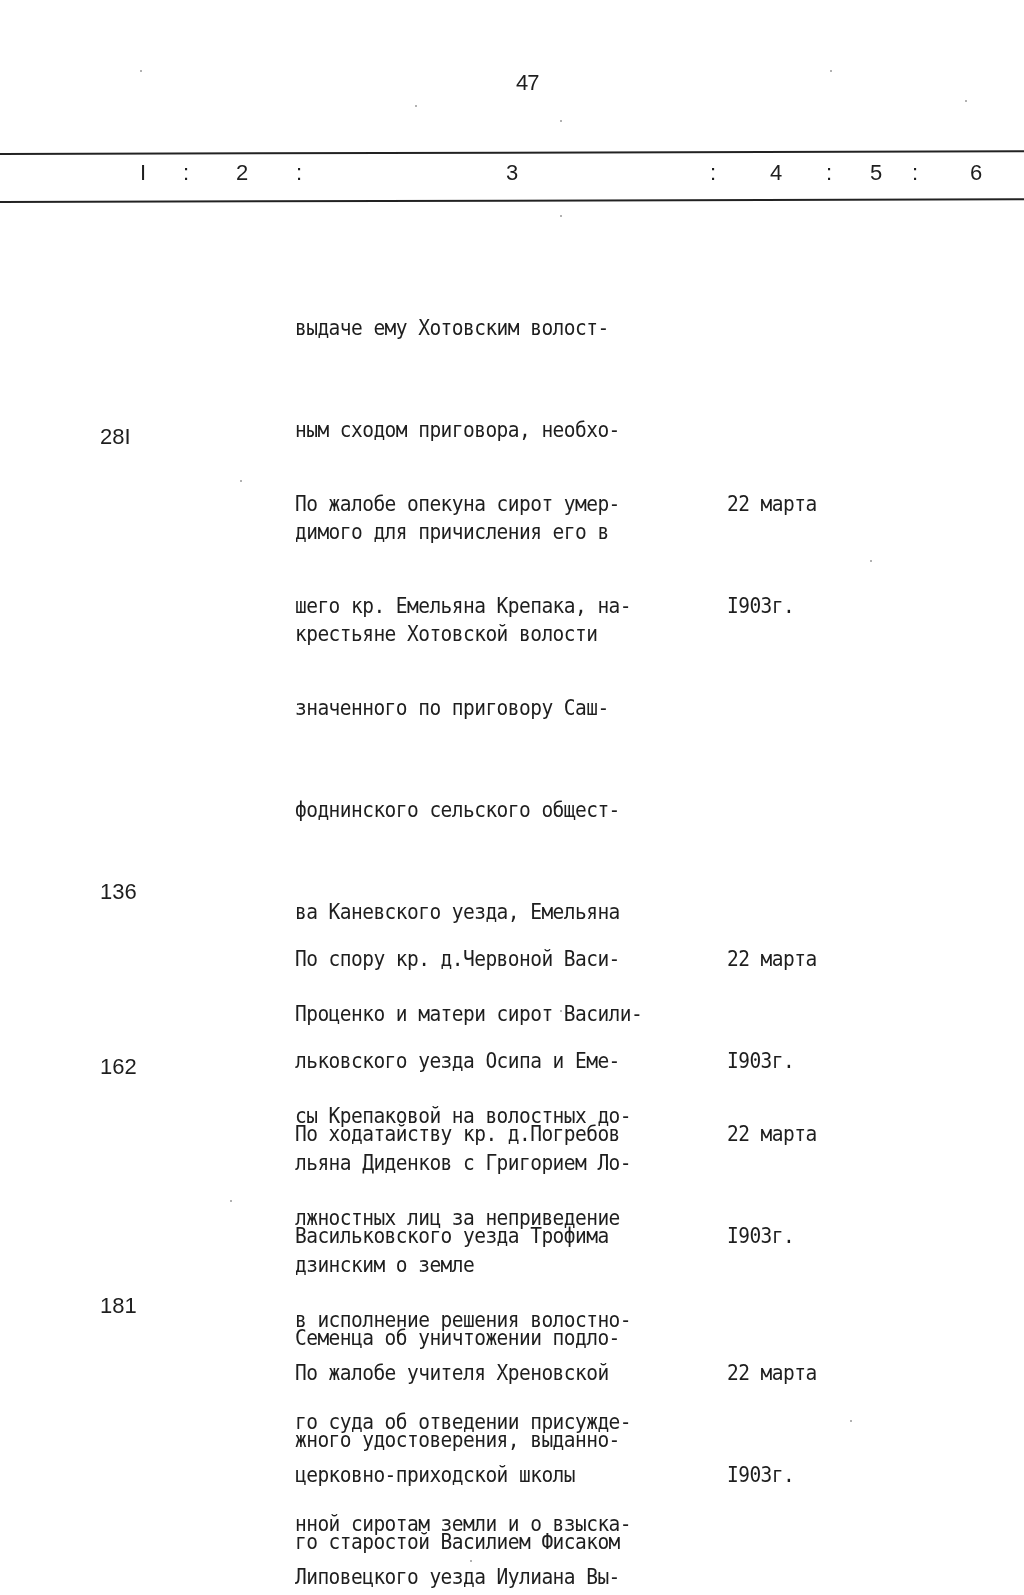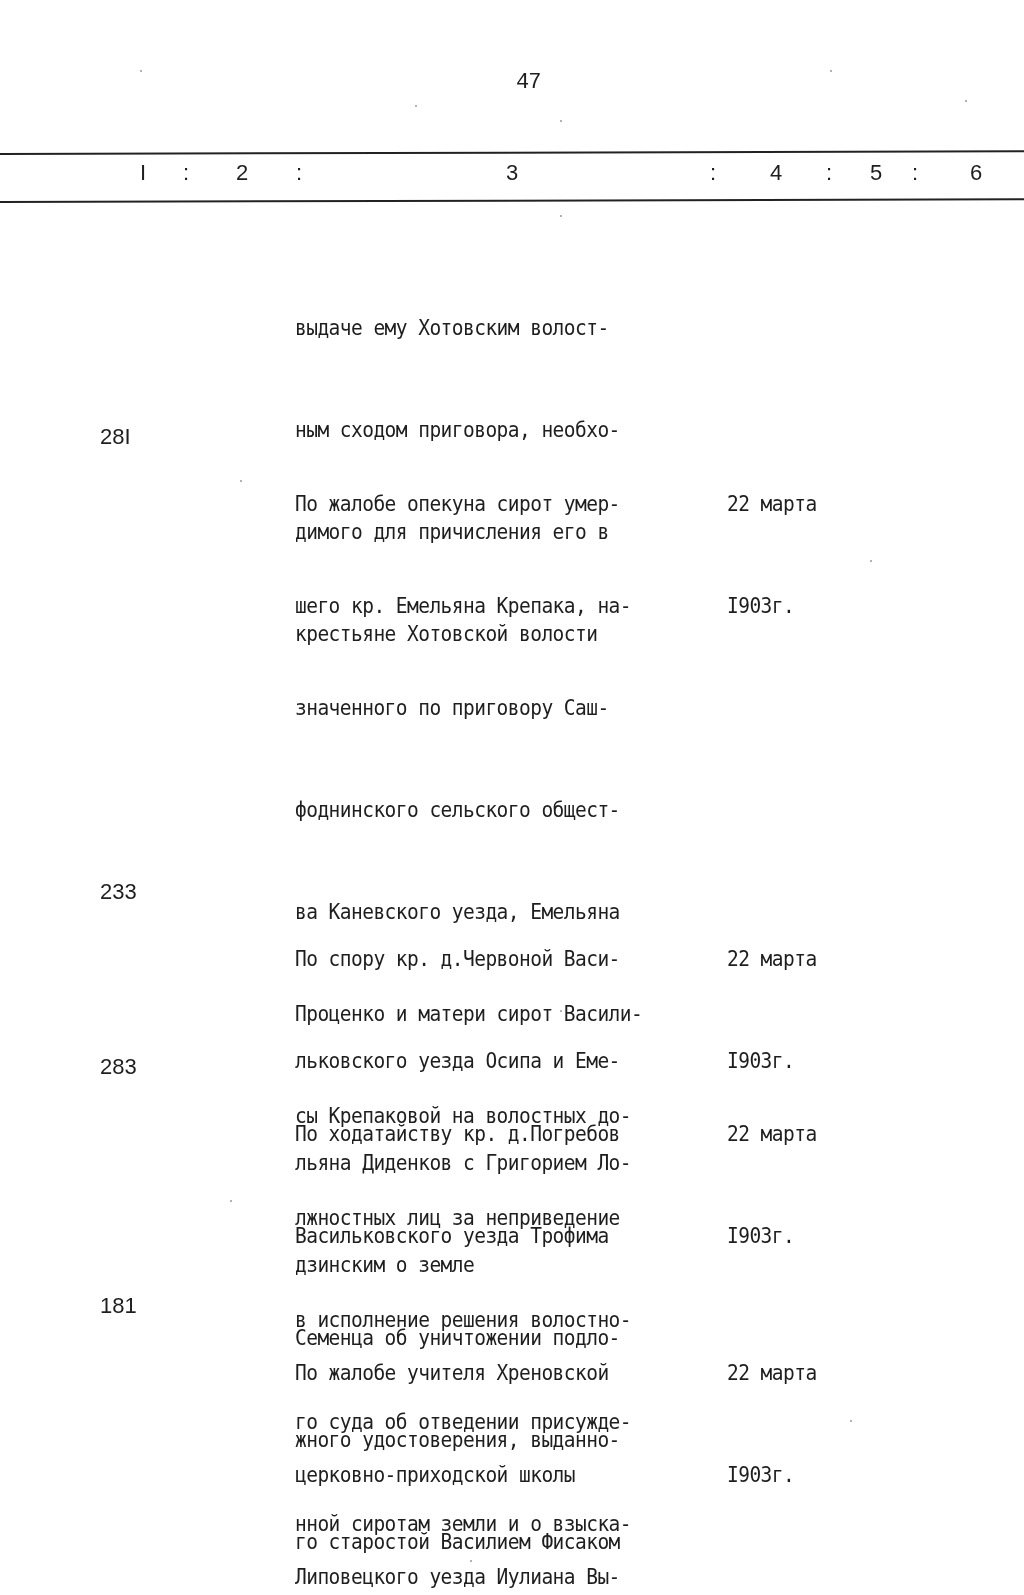--- a/index.html
+++ b/index.html
@@ -14,21 +14,21 @@
       overflow: hidden;
       font-family: "DejaVu Sans Mono", "Liberation Mono", monospace;
       color: #1e1e1e;
     }
     .page-number {
       position: absolute;
       left: 516px;
       top: 70px;
       font-size: 22px;
       letter-spacing: -1px;
-      font-family: Liberation Mono, monospace;
+      font-family: Liberation Sans, sans-serif;
     }
     .rule {
       position: absolute;
       left: 0;
       width: 1024px;
       height: 2px;
       background: #222;
     }
     .rule-top { top: 153px; transform: rotate(-0.15deg); transform-origin: left center; }
     .rule-bottom { top: 201px; transform: rotate(-0.15deg); transform-origin: left center; }
@@ -124,35 +124,35 @@
       <span class="line">нной сиротам земли и о взыска-</span>
       
     </div>
     <div class="date" style="top:419px">
       <span class="line">22 марта</span>
       <span class="line">I903г.</span>
     </div>
   </div>
 
   <div>
-    <div class="row-num" style="top:879px">233</div>
+    <div class="row-num" style="top:879px">136</div>
     <div class="desc" style="top:874px">
       <span class="line">По спору кр. д.Червоной Васи-</span>
       <span class="line">льковского уезда Осипа и Еме-</span>
       <span class="line">льяна Диденков с Григорием Ло-</span>
       <span class="line">дзинским о земле</span>
     </div>
     <div class="date" style="top:874px">
       <span class="line">22 марта</span>
       <span class="line">I903г.</span>
     </div>
   </div>
 
   <div>
-    <div class="row-num" style="top:1054px">283</div>
+    <div class="row-num" style="top:1054px">162</div>
     <div class="desc" style="top:1049px">
       <span class="line">По ходатайству кр. д.Погребов</span>
       <span class="line">Васильковского уезда Трофима</span>
       <span class="line">Семенца об уничтожении подло-</span>
       <span class="line">жного удостоверения, выданно-</span>
       <span class="line">го старостой Василием Фисаком</span>
       
     </div>
     <div class="date" style="top:1049px">
       <span class="line">22 марта</span>

